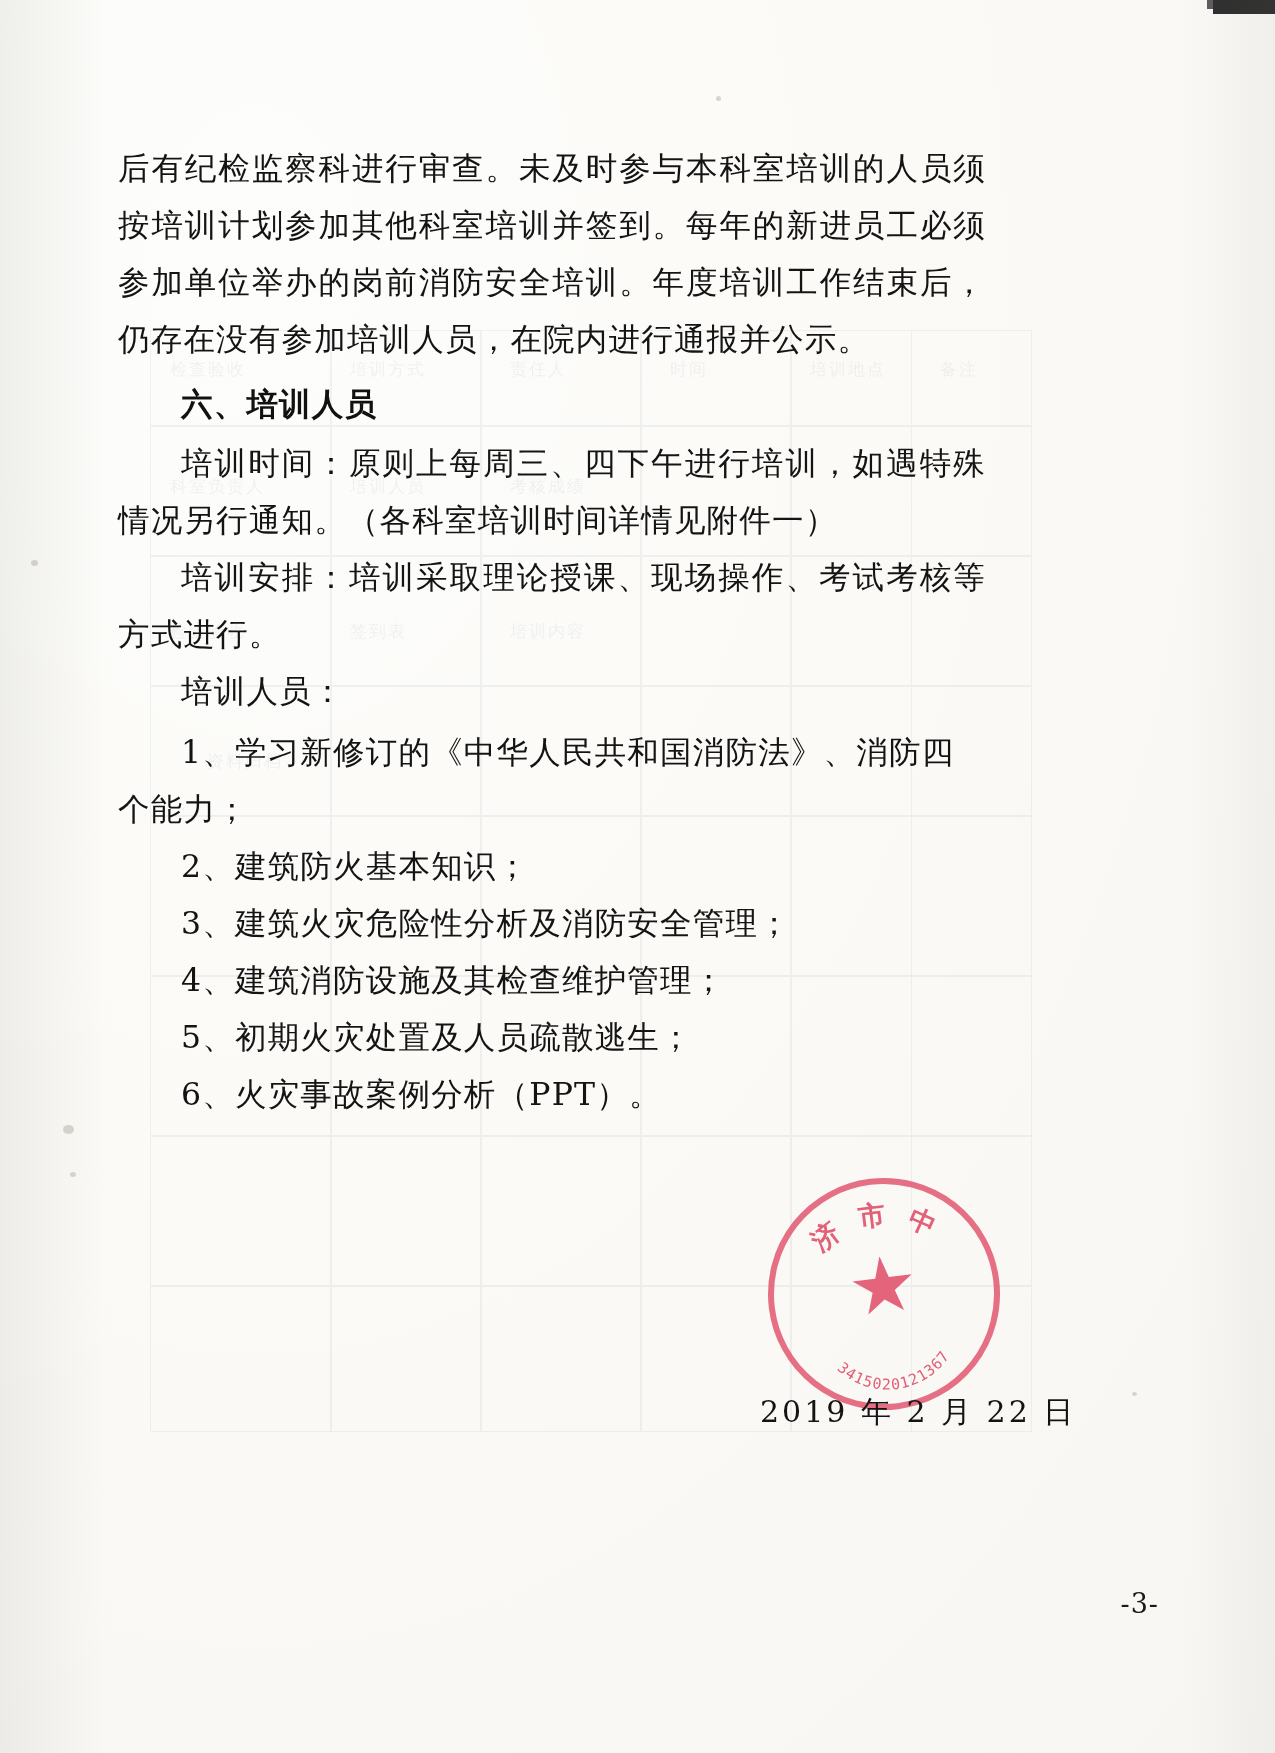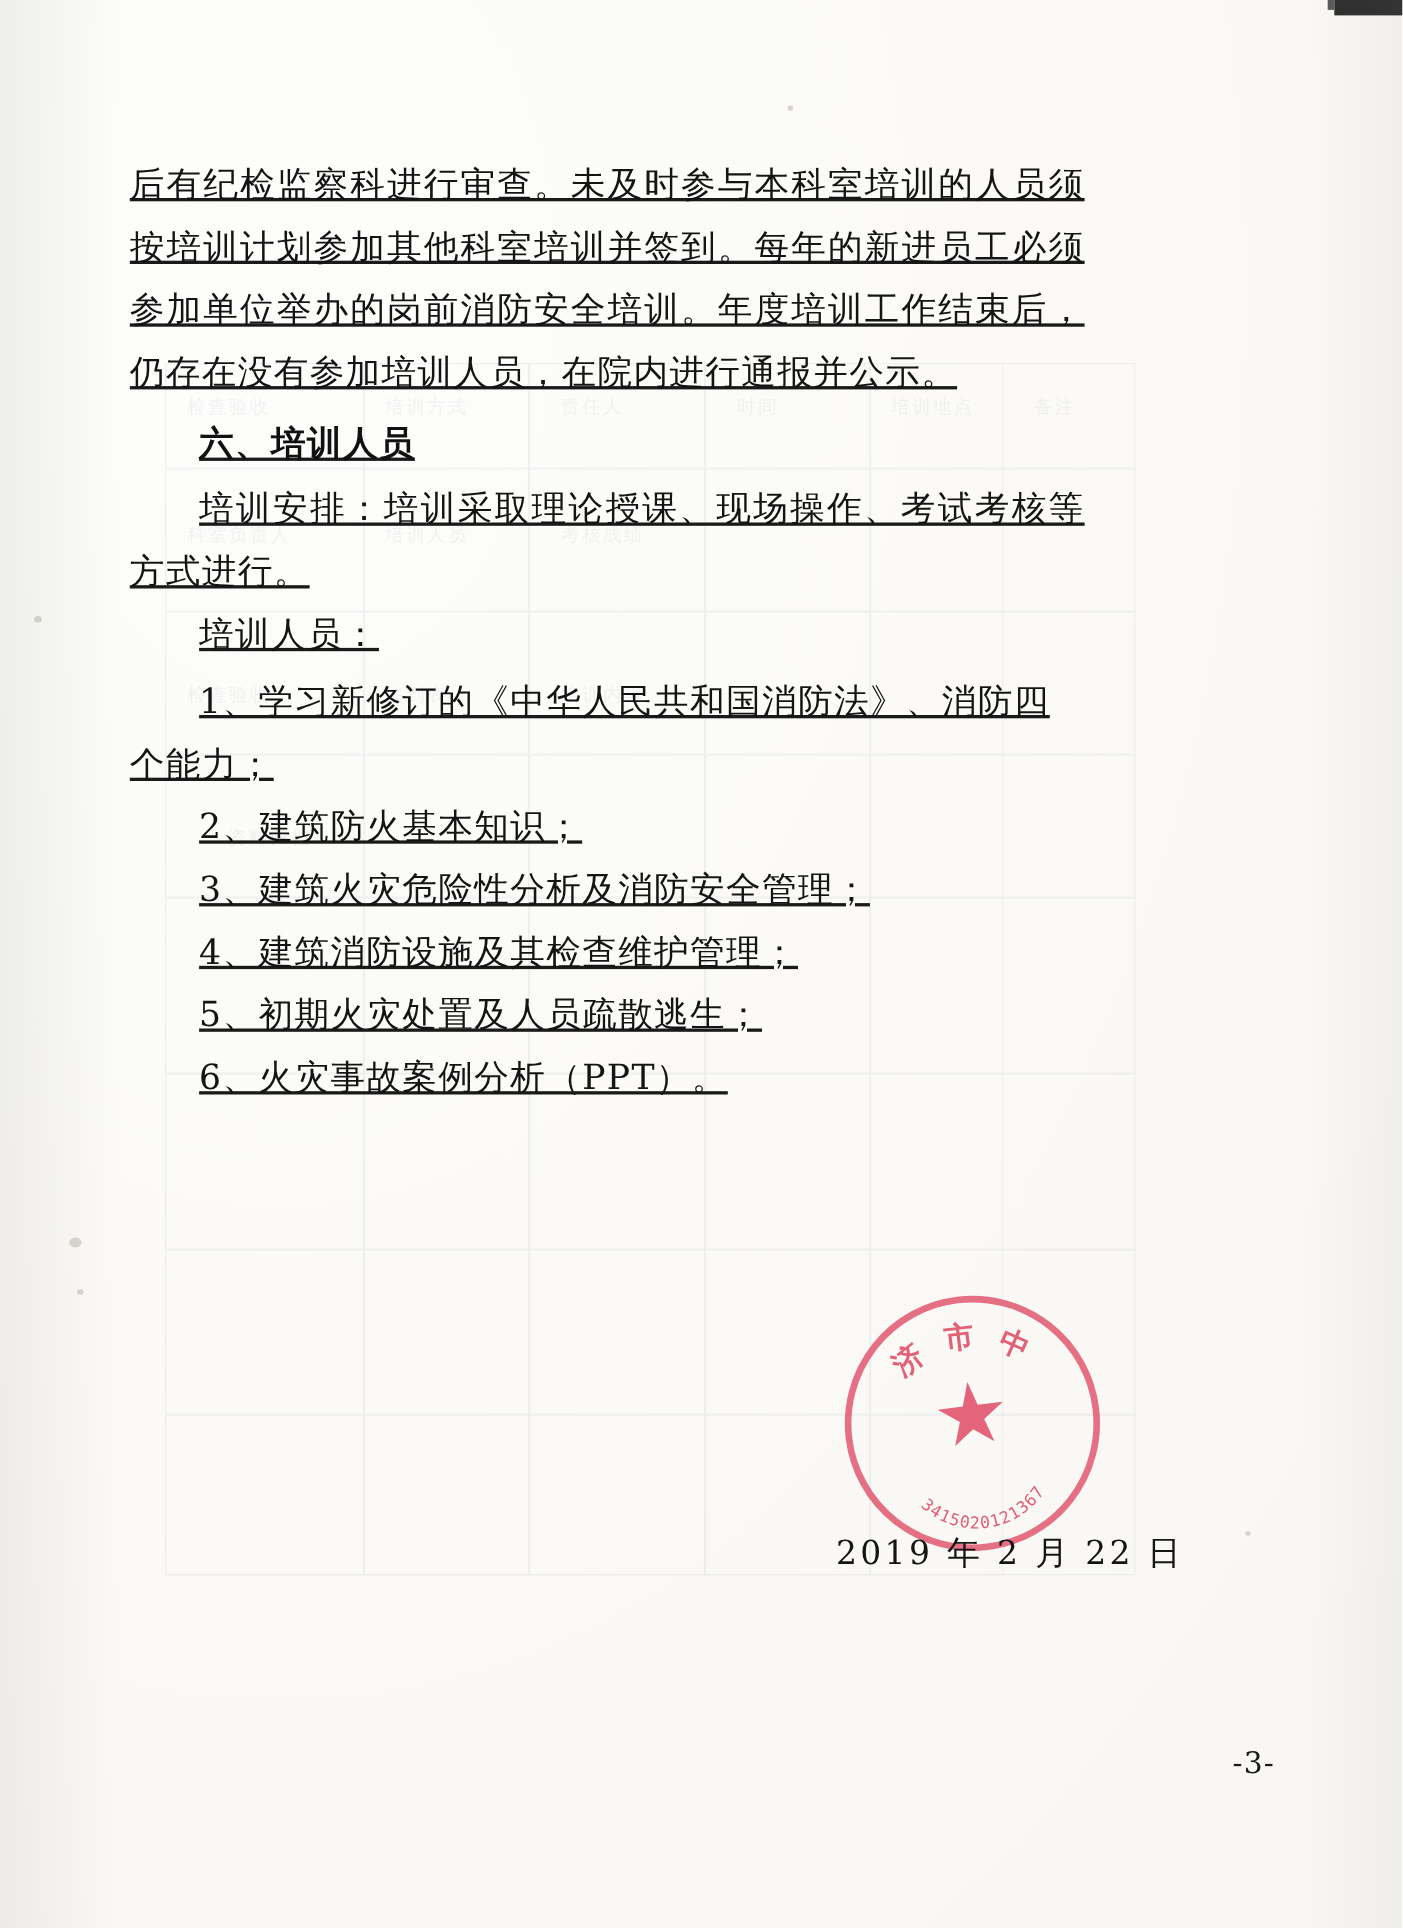--- a/index.html
+++ b/index.html
@@ -90,21 +90,20 @@
     background: rgba(150,145,130,0.35);
     pointer-events: none;
   }
 
   
   .content {
     position: absolute;
     left: 118px;
     top: 140px;
     width: 868px;
-    text-decoration: underline;
   }
   .para {
     font-size: 31.5px;
     line-height: 57px;
     letter-spacing: 1.2px;
     text-align: justify;
     color: #141414;
     margin: 0;
     text-justify: inter-ideograph;
   }
@@ -257,20 +256,21 @@
   <div class="speck" style="left:716px; top:96px;   width:5px;  height:5px;"></div>
   <div class="speck" style="left:1132px;top:1392px; width:5px;  height:4px;"></div>
   <div class="speck" style="left:31px;  top:560px;  width:7px;  height:6px;"></div>
 
   <div class="content">
 
     <p class="para">后有纪检监察科进行审查。未及时参与本科室培训的人员须按培训计划参加其他科室培训并签到。每年的新进员工必须参加单位举办的岗前消防安全培训。年度培训工作结束后，仍存在没有参加培训人员，在院内进行通报并公示。</p>
 
     <h2 class="heading">六、培训人员</h2>
 
+    <p class="para indent">培训时间：原则上每周三、四下午进行培训，如遇特殊情况另行通知。（各科室培训时间详情见附件一）</p>
 
     <p class="para indent">培训安排：培训采取理论授课、现场操作、考试考核等方式进行。</p>
 
     <p class="para indent">培训人员：</p>
 
     <div class="spacer-sm"></div>
 
     <p class="list-item">1、学习新修订的《中华人民共和国消防法》、消防四个能力；</p>
     <p class="list-item">2、建筑防火基本知识；</p>
     <p class="list-item">3、建筑火灾危险性分析及消防安全管理；</p>

